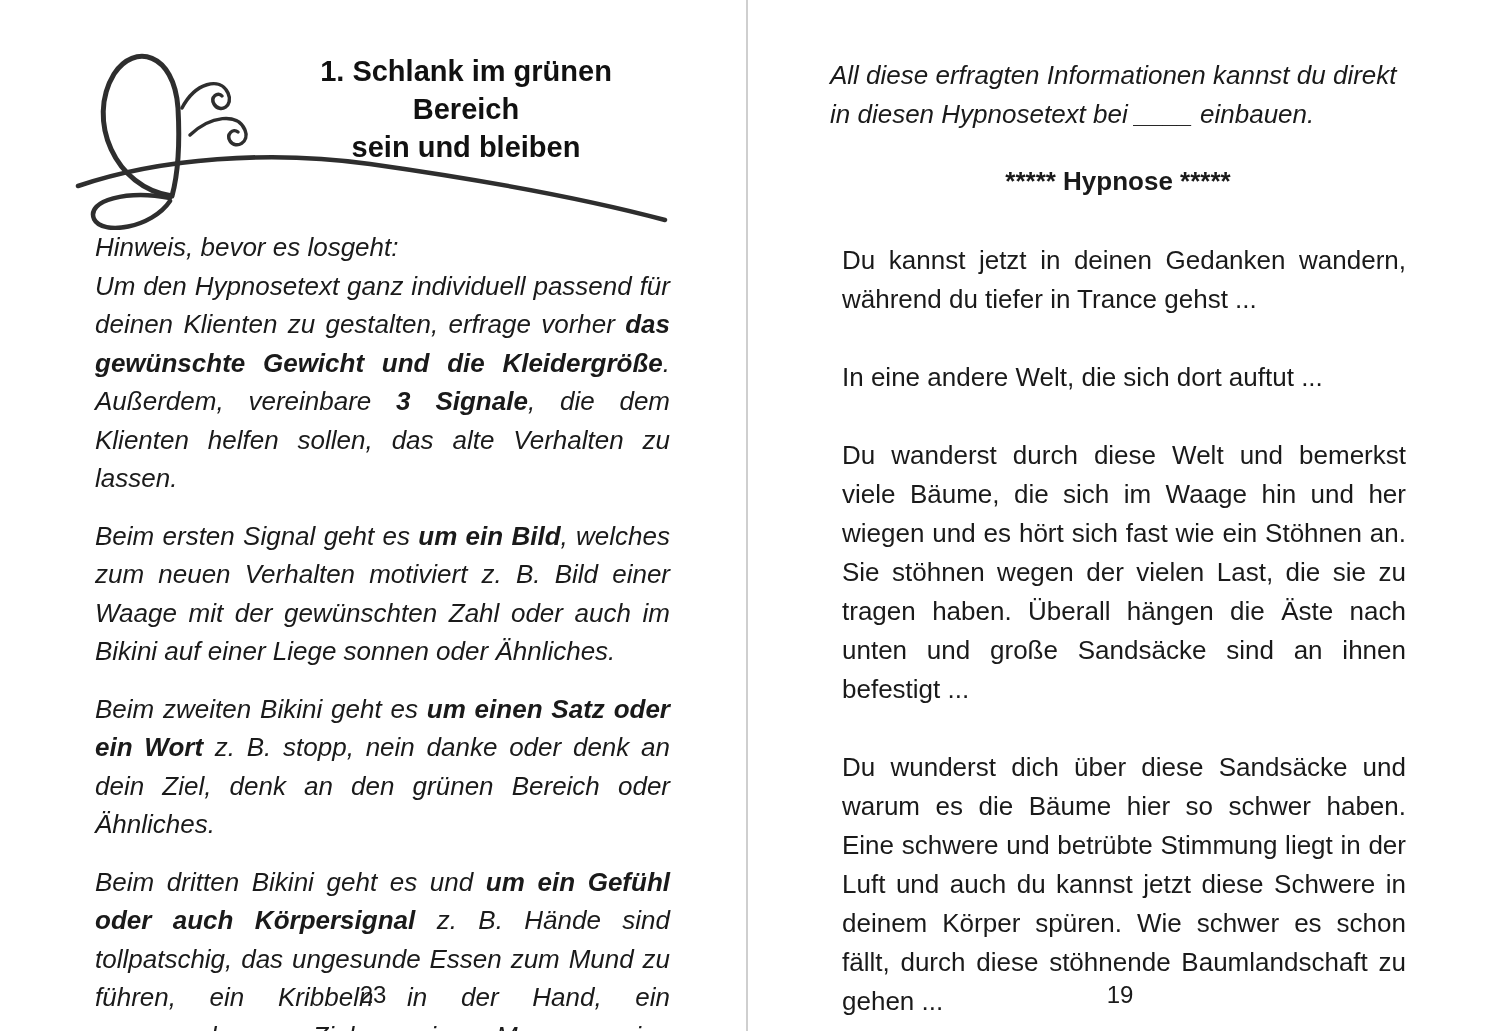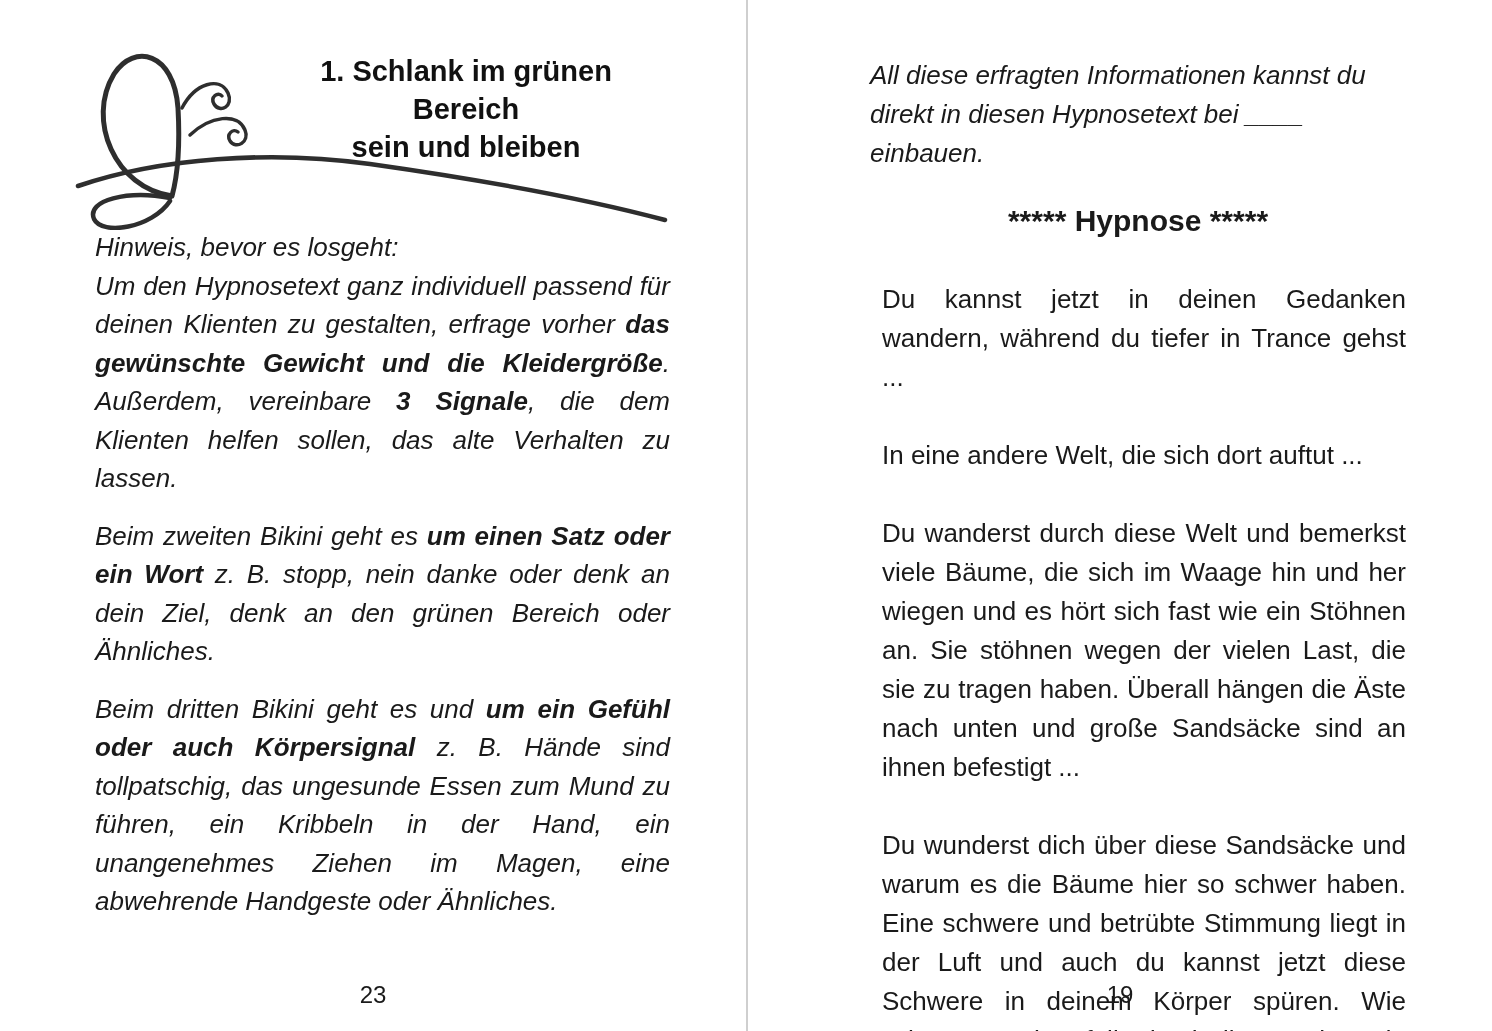--- a/index.html
+++ b/index.html
@@ -19,21 +19,20 @@
     align-items: flex-end;
   }
   .page {
     position: relative;
     width: 746px;
     height: 1031px;
     box-sizing: border-box;
   }
   .page-right {
     border-left: 2px solid #cfcfcf;
-    padding-left: 40px;
   }
   
   .left-header {
     position: relative;
     height: 228px;
   }
   .logo-svg {
     position: absolute;
     top: 38px;
     left: 70px;
@@ -70,21 +69,21 @@
   }
   .intro-par {
     font-style: italic;
     margin: 0 0 0 0;
     text-align: left;
   }
   .hypnose-heading {
     margin: 28px 0 40px 0;
     text-align: center;
     font-weight: 700;
-    font-size: 30px;
+    font-size: 26px;
   }
   .right-paragraphs p {
     margin: 0 0 39px 12px;
   }
   .bold {
     font-weight: 700;
   }
   .page-num {
     position: absolute;
     bottom: 22px;
@@ -117,20 +116,21 @@
         <path d="M 8 148 C 90 120, 200 112, 300 126 C 420 143, 520 162, 595 182" stroke-width="4.5"></path>
       </svg>
       <div class="book-title">
         <div>1. Schlank im grünen Bereich</div>
         <div>sein und bleiben</div>
       </div>
     </div>
 
     <div class="left-body right-paragraphs-host">
         <p><span>Hinweis, bevor es losgeht:</span><br><span>Um den Hypnosetext ganz individuell passend für deinen Klienten zu gestalten, erfrage vorher </span><span class="bold">das gewünschte Gewicht und die Kleidergröße</span><span>. Außerdem, vereinbare </span><span class="bold">3 Signale</span><span>, die dem Klienten helfen sollen, das alte Verhalten zu lassen.</span></p>
+        <p><span>Beim ersten Signal geht es </span><span class="bold">um ein Bild</span><span>, welches zum neuen Verhalten motiviert z. B. Bild einer Waage mit der gewünschten Zahl oder auch im Bikini auf einer Liege sonnen oder Ähnliches.</span></p>
         <p><span>Beim zweiten Bikini geht es </span><span class="bold">um einen Satz oder ein Wort</span><span> z. B. stopp, nein danke oder denk an dein Ziel, denk an den grünen Bereich oder Ähnliches.</span></p>
         <p><span>Beim dritten Bikini geht es und </span><span class="bold">um ein Gefühl oder auch Körpersignal</span><span> z. B. Hände sind tollpatschig, das ungesunde Essen zum Mund zu führen, ein Kribbeln in der Hand, ein unangenehmes Ziehen im Magen, eine abwehrende Handgeste oder Ähnliches.</span></p>
       </div>
 
     <div class="page-num">23</div>
   </div>
 
   <div class="page page-right">
     <div class="right-body">
 

